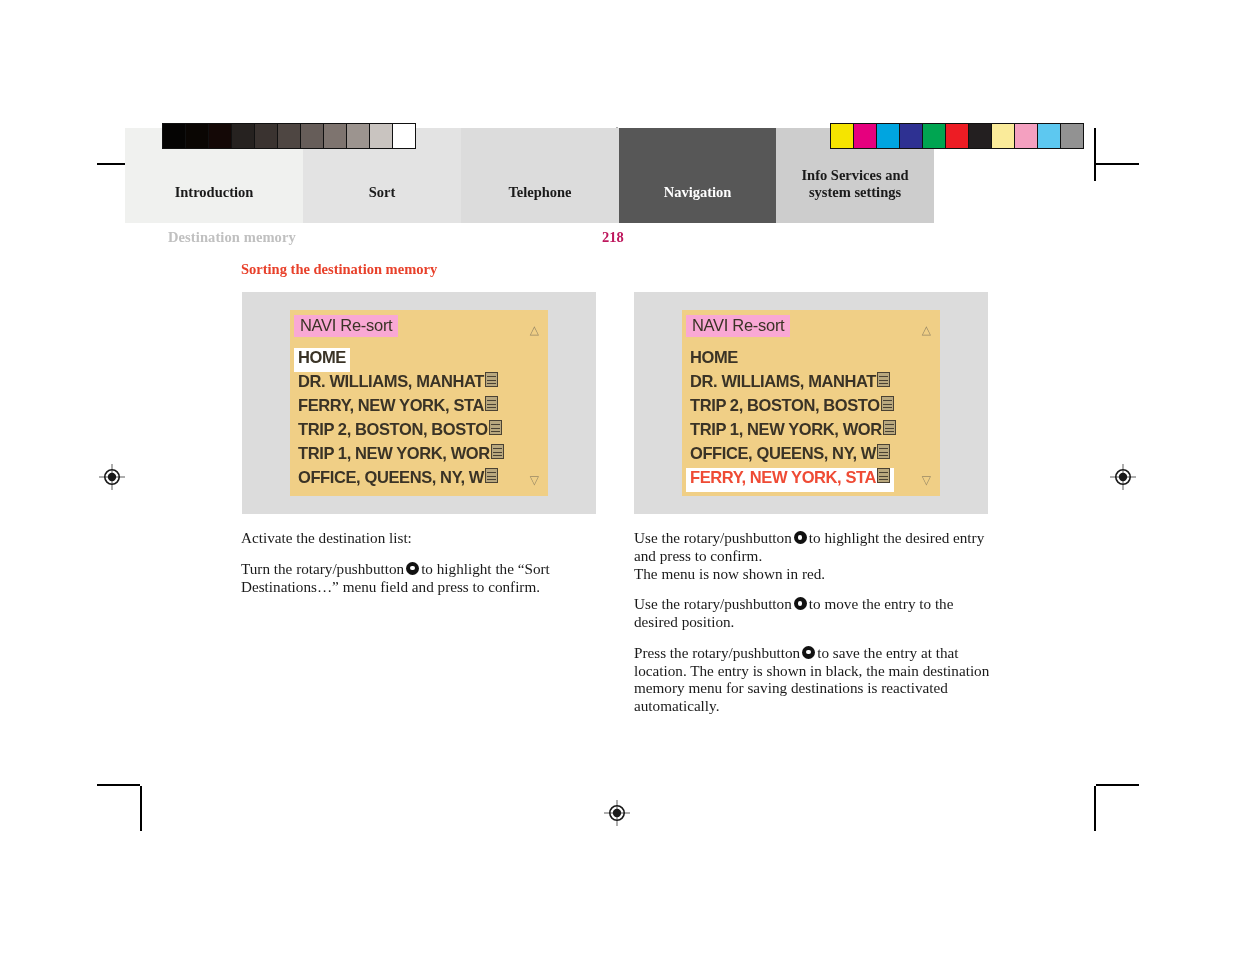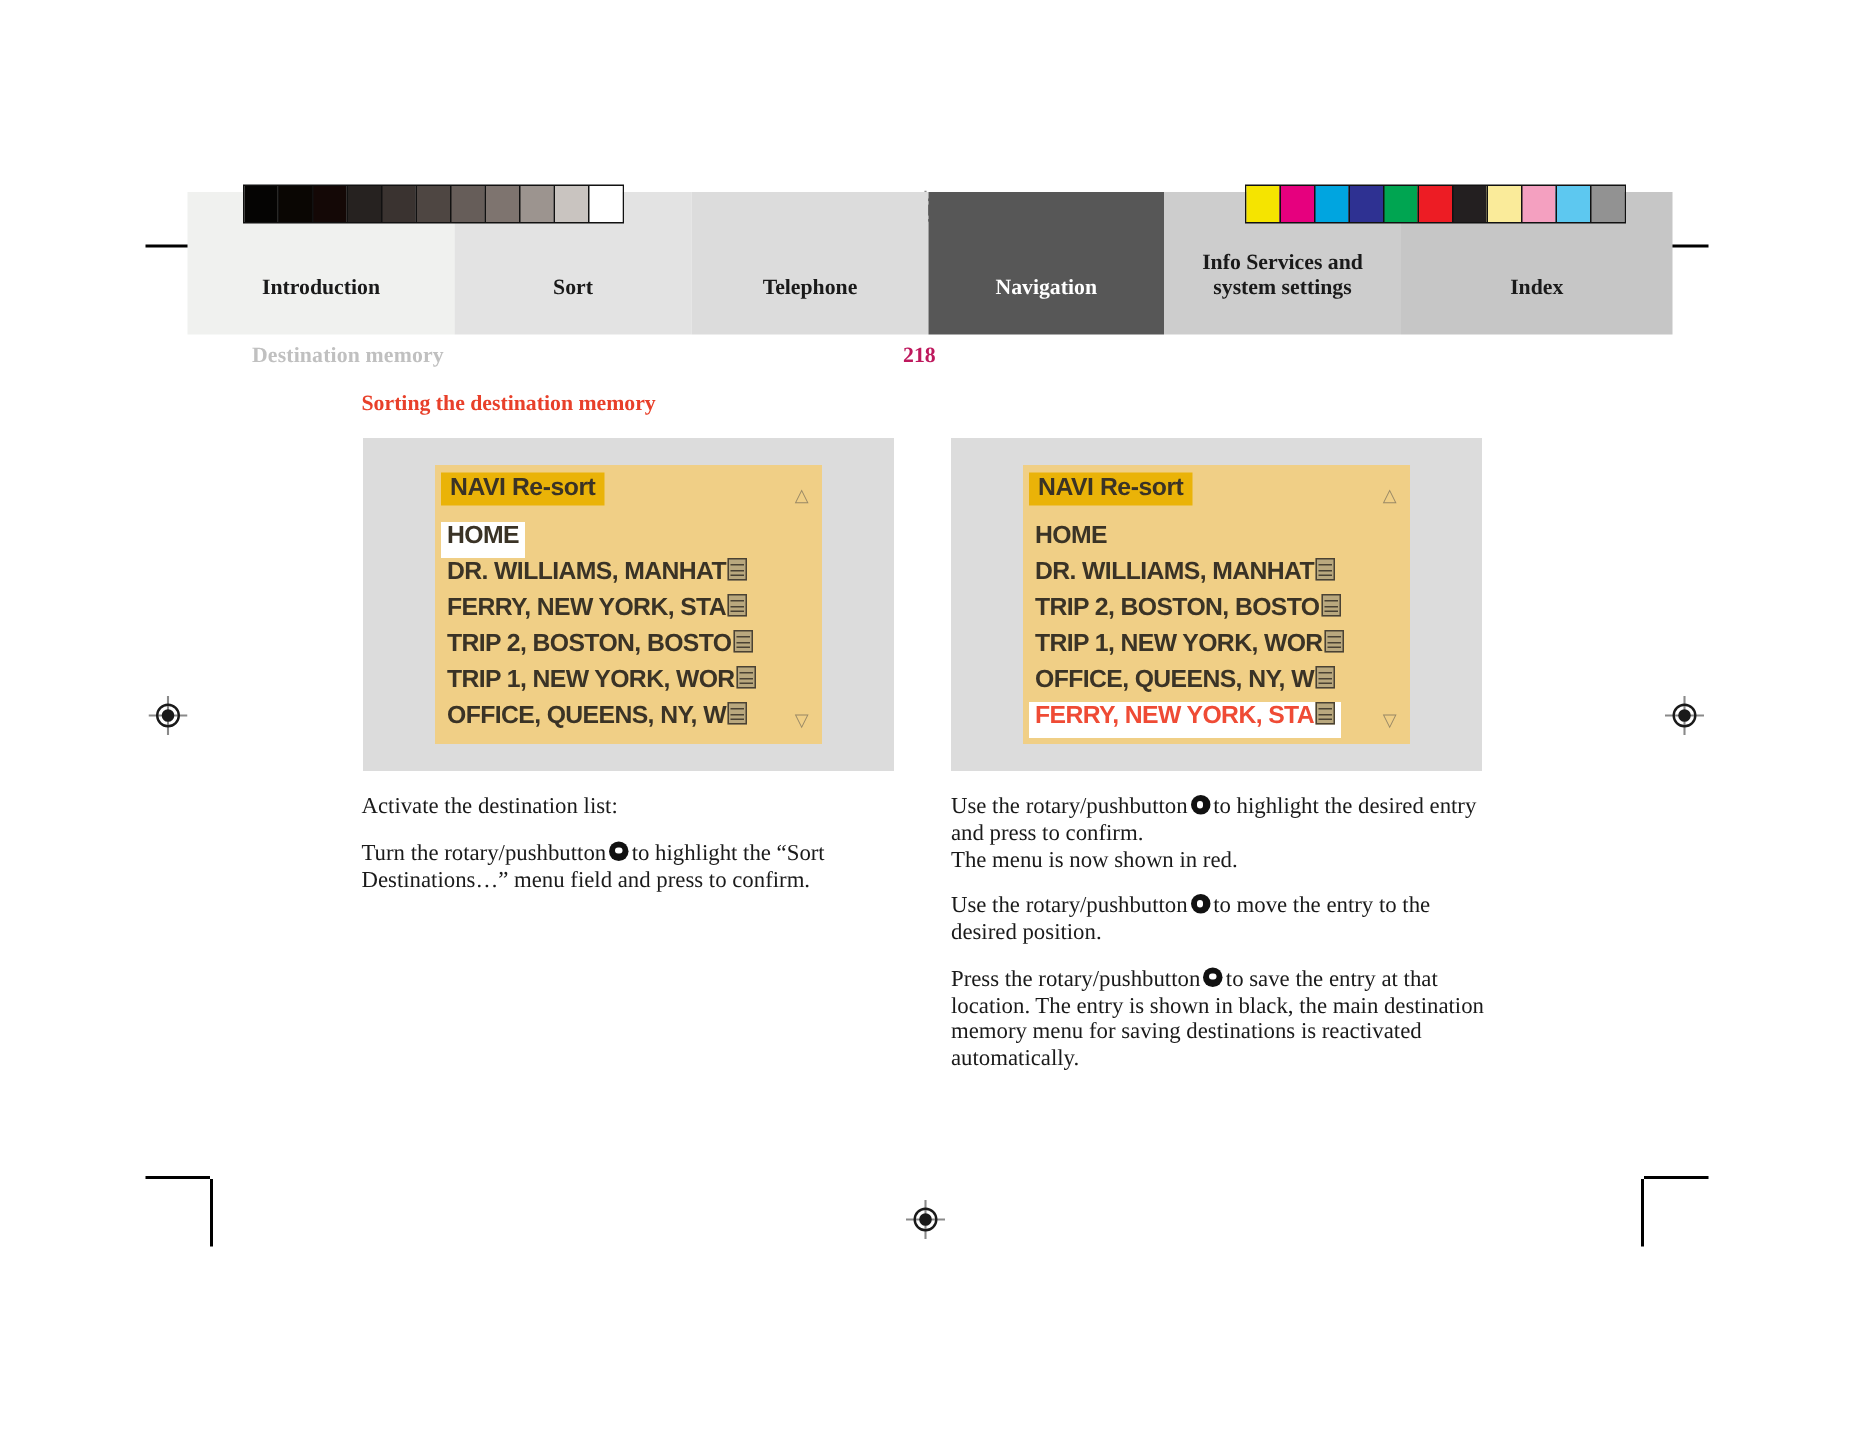--- a/index.html
+++ b/index.html
@@ -110,24 +110,24 @@
     width: 258px;
     height: 186px;
     background: #f0cf86;
     font-family: "Liberation Sans", sans-serif;
     overflow: hidden;
   }
 
   .screen-title {
     position: relative;
     display: inline-block;
-    background: #eab308;
+    background: #f9a8d4;
     color: #3a3326;
     font-size: 16.5px;
-    font-weight: bold;
+    font-weight: normal;
     letter-spacing: -0.3px;
     padding: 1px 6px 2px 6px;
     margin: 5px 0 0 4px;
     white-space: nowrap;
   }
 
   .scroll-arrow {
     position: absolute;
     right: 9px;
     font-size: 12px;
@@ -262,23 +262,20 @@
       </div>
       <div class="tab" style="background: rgb(220, 220, 220); width: 158px;">
         <span>Telephone</span>
       </div>
       <div class="tab active" style="background: rgb(87, 87, 87); width: 157px;">
         <span>Navigation</span>
       </div>
       <div class="tab" style="background: rgb(205, 205, 205); width: 158px;">
         <span>Info Services and<br>system settings</span>
       </div>
-      <div class="tab" style="background: rgb(198, 198, 198); width: 181px;">
-        <span>Index</span>
-      </div>
     </div>
 
   <div class="swatch-strip" id="gray-strip" style="left:162px; top:123px;">
       <div class="swatch" style="background: rgb(5, 4, 3);"></div>
       <div class="swatch" style="background: rgb(10, 6, 3);"></div>
       <div class="swatch" style="background: rgb(20, 8, 6);"></div>
       <div class="swatch" style="background: rgb(38, 34, 32);"></div>
       <div class="swatch" style="background: rgb(58, 51, 48);"></div>
       <div class="swatch" style="background: rgb(78, 70, 66);"></div>
       <div class="swatch" style="background: rgb(102, 93, 89);"></div>

